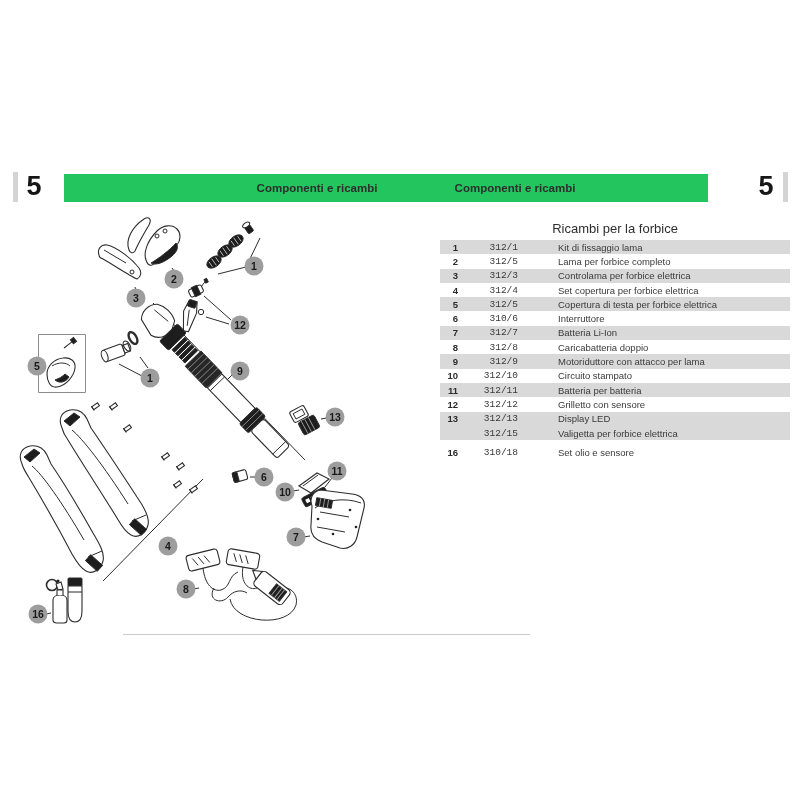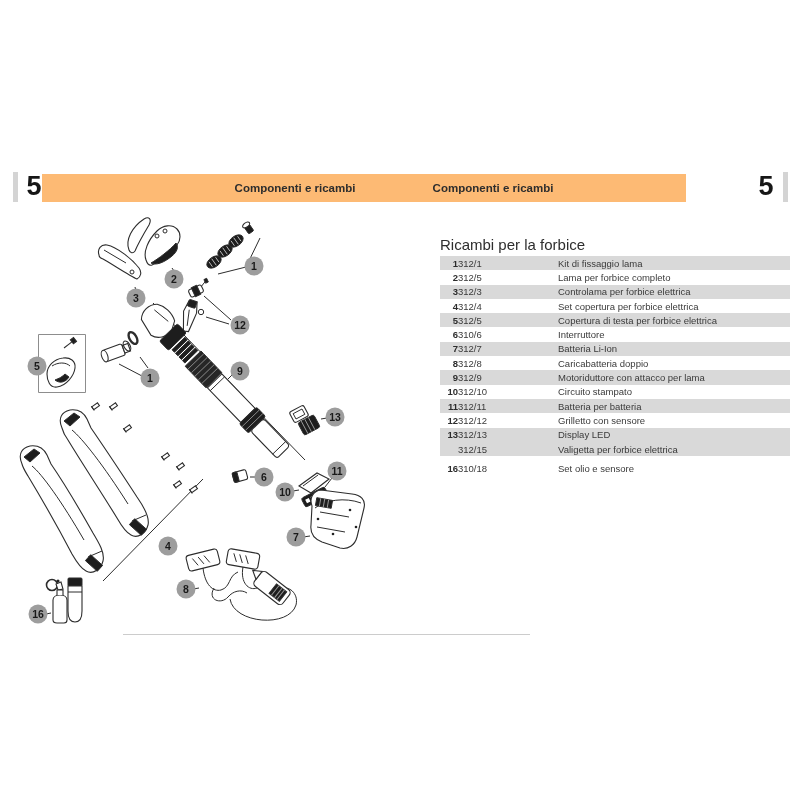--- a/index.html
+++ b/index.html
@@ -4,32 +4,32 @@
 <style>
   html,body{margin:0;padding:0;background:#fff;}
   #page{position:relative;width:800px;height:800px;background:#fff;overflow:hidden;
         font-family:"Liberation Sans",sans-serif;}
   
   .edge-bar{position:absolute;top:172px;width:5px;height:30px;background:#d4d4d4;}
   .edge-bar.left{left:13px;} .edge-bar.right{left:783px;}
   .page-num{position:absolute;top:171px;width:26px;height:30px;line-height:30px;
             font-size:27px;font-weight:700;color:#161616;text-align:center;}
   .page-num.left{left:21px;} .page-num.right{left:753px;}
-  .header-bar{position:absolute;left:42px;top:174px;width:644px;height:28px;background:#fdba74;}
+  .header-bar{position:absolute;left:64px;top:174px;width:644px;height:28px;background:#22c55e;}
   .header-title{position:absolute;top:0;height:28px;line-height:28px;width:220px;
                 text-align:center;font-size:11.5px;font-weight:700;color:#2d2d2d;}
   .header-title.t1{left:143px;} .header-title.t2{left:341px;}
   
   .parts-table{position:absolute;left:440px;top:221px;width:350px;}
-  .pt-title{height:19px;line-height:15px;text-align:left;font-size:15px;color:#2e2e2e;margin-top:16px;}
+  .pt-title{height:19px;line-height:15px;text-align:center;font-size:13px;color:#2e2e2e;}
   .pt-row{display:flex;align-items:center;height:14.3px;font-size:9.5px;color:#3a3a3a;}
   .pt-row.shaded{background:#d9d9d9;}
   .pt-row.gap{margin-top:5px;}
   .pt-num{width:18px;text-align:right;font-weight:700;color:#2c2c2c;}
-  .pt-code{width:60px;}
+  .pt-code{width:60px;text-align:right;font-family:Liberation Mono, monospace;}
   .pt-desc{margin-left:30px;white-space:nowrap;padding-left:10px;}
   
   .diagram{position:absolute;left:10px;top:205px;}
   .diagram path,.diagram rect,.diagram line,.diagram circle,.diagram ellipse,.diagram polyline{
     vector-effect:non-scaling-stroke;}
   .ln{stroke:#2d2d2d;stroke-width:1;fill:none;}
   .pc{stroke:#2d2d2d;stroke-width:1.1;fill:#fff;}
   .dk{stroke:#2d2d2d;stroke-width:1;fill:#1d1d1d;}
   .callout-text{font-family:"Liberation Sans",sans-serif;font-size:10.5px;font-weight:700;fill:#1a1a1a;}
 </style>

